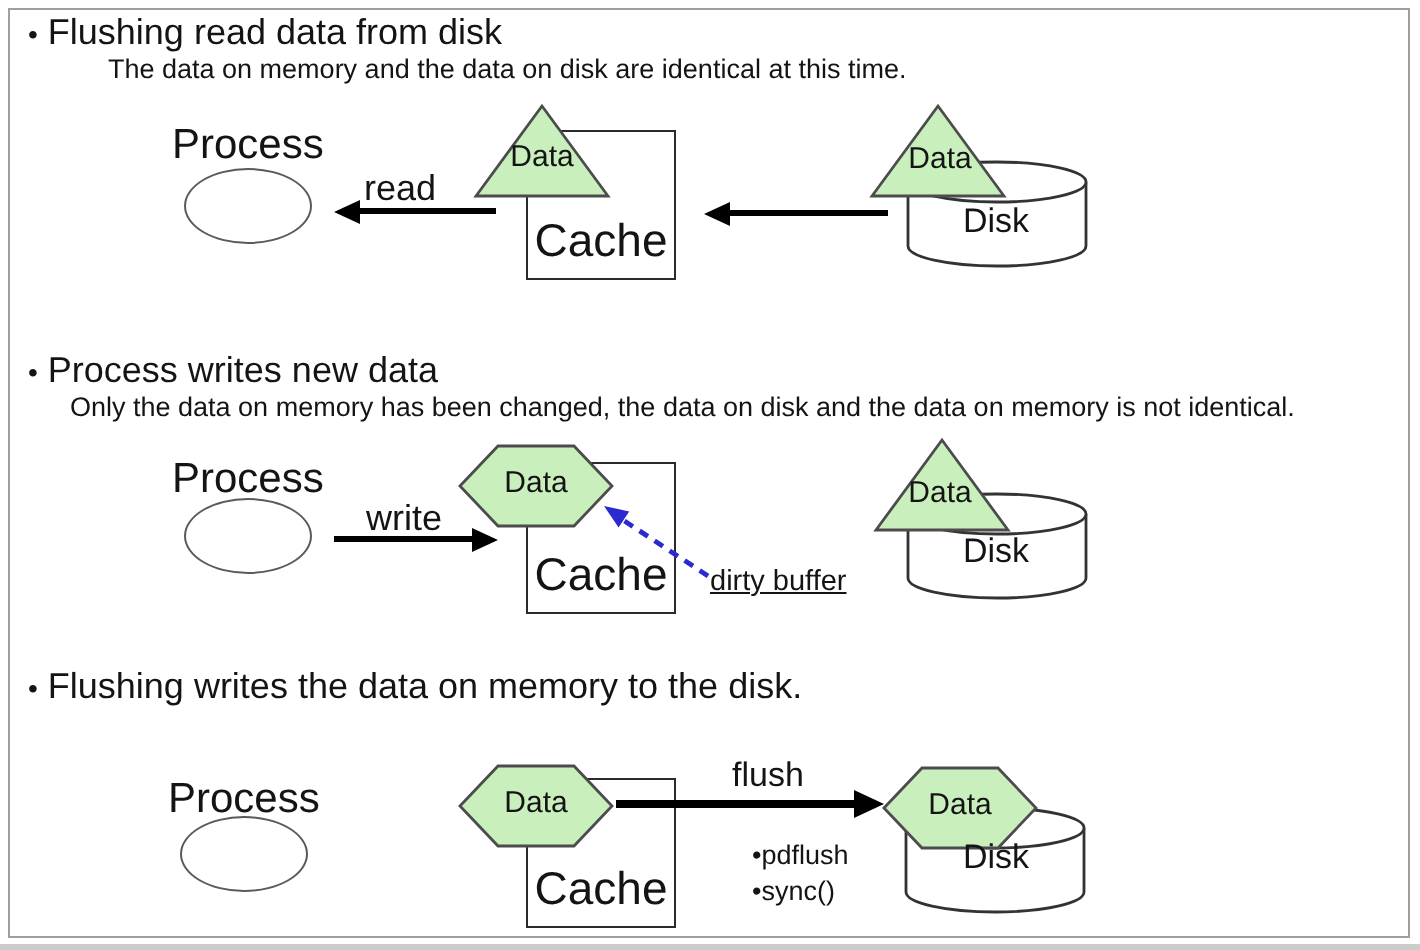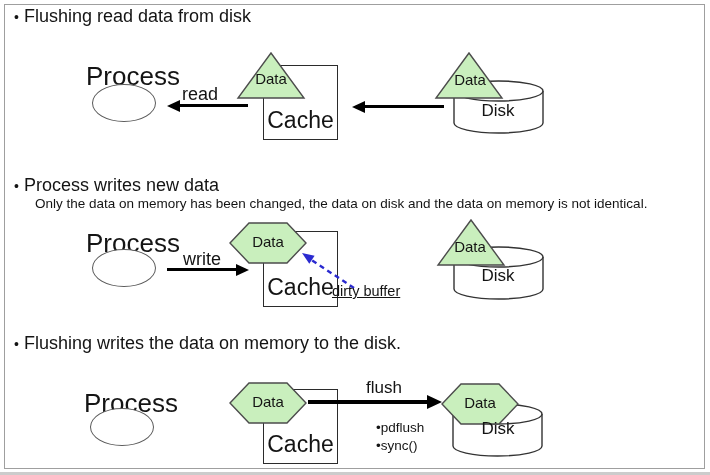--- a/index.html
+++ b/index.html
@@ -4,21 +4,21 @@
 <style>
   html,body{margin:0;padding:0;background:#fff;}
   .canvas{position:relative;width:710px;height:475px;background:#ffffff;
           font-family:"Liberation Sans",sans-serif;color:#141414;overflow:hidden;}
   .frame{position:absolute;left:4px;top:4px;width:699px;height:463px;
          border:1.5px solid var(--frame-border,#9f9f9f);}
   .bottom-band{position:absolute;left:0;bottom:0;width:710px;height:3px;background:#cccccc;}
   .title{position:absolute;font-size:18px;display:flex;align-items:baseline;gap:5px;white-space:nowrap;}
   .bullet{font-size:14px;}
   .subtitle{position:absolute;font-size:13.5px;white-space:nowrap;}
-  .proc-label{position:absolute;font-size:26px;text-align:center;white-space:nowrap;}
+  .proc-label{position:absolute;font-size:21px;text-align:center;white-space:nowrap;}
   .ellipse{position:absolute;border:1.7px solid #5a5a5a;border-radius:50%;background:#fff;}
   .box{position:absolute;border:1.5px solid #2b2b2b;display:flex;align-items:flex-end;justify-content:center;background:transparent;}
   .box-label{font-size:23px;padding-bottom:5px;}
   .disk-label{position:absolute;font-size:17px;text-align:center;}
   .data-label{position:absolute;font-size:15px;text-align:center;}
   .arrow-label{position:absolute;font-size:18px;white-space:nowrap;}
   .hline{position:absolute;height:3px;background:#000;}
   .ah-left{position:absolute;width:0;height:0;border-top:6px solid transparent;
            border-bottom:6px solid transparent;border-right:13px solid #000;}
   .ah-right{position:absolute;width:0;height:0;border-top:6px solid transparent;
@@ -37,20 +37,21 @@
 <body>
 
 <div class="canvas">
   <div class="frame"></div>
   <div class="bottom-band"></div>
 
   <div class="title" style="left:14px;top:6px;">
     <span class="bullet">•</span>
     <span>Flushing read data from disk</span>
   </div>
+  <div class="subtitle" style="left:54px;top:27px;">The data on memory and the data on disk are identical at this time.</div>
 
   <div class="proc-label" style="left:86px;top:61px;width:74px;">Process</div>
   <div class="ellipse" style="left:92px;top:84px;width:62px;height:36px;"></div>
 
   <div class="hline" style="left:178px;top:104px;width:70px;"></div>
   <div class="ah-left" style="left:167px;top:100px;"></div>
   <div class="arrow-label" style="left:182px;top:84px;">read</div>
 
   <div class="box" style="left:263px;top:65px;width:73px;height:73px;">
     <span class="box-label">Cache</span>
@@ -91,21 +92,21 @@
   </div>
   <svg class="shape" style="left:229px;top:221px;" width="78" height="44" viewBox="0 0 78 44">
     <polygon class="green-shape" points="1,22 20,2 58,2 77,22 58,42 20,42"></polygon>
   </svg>
   <div class="data-label" style="left:238px;top:233px;width:60px;">Data</div>
 
   <svg class="shape" style="left:296px;top:246px;" width="64" height="46" viewBox="0 0 64 46">
     <line class="dirty-line" x1="58" y1="42" x2="14" y2="13"></line>
     <polygon class="dirty-head" points="6,7 18.6,9.7 13.3,17.7"></polygon>
   </svg>
-  <div class="arrow-label underline" style="left:332px;top:283px;font-size:14.5px;">dirty buffer</div>
+  <div class="arrow-label underline" style="left:355px;top:283px;font-size:14.5px;">dirty buffer</div>
 
   <svg class="shape" style="left:453px;top:246px;" width="91" height="54" viewBox="0 0 91 54">
     <path class="cyl" d="M1,11 L1,43 A44.5,10 0 0 0 90,43 L90,11"></path>
     <ellipse class="cyl" cx="45.5" cy="11" rx="44.5" ry="10"></ellipse>
   </svg>
   <svg class="shape" style="left:436px;top:218px;" width="70" height="49" viewBox="0 0 70 49">
     <polygon class="green-shape" points="35,2 2,47 68,47"></polygon>
   </svg>
   <div class="data-label" style="left:441px;top:238px;width:58px;">Data</div>
   <div class="disk-label" style="left:463px;top:266px;width:70px;">Disk</div>

